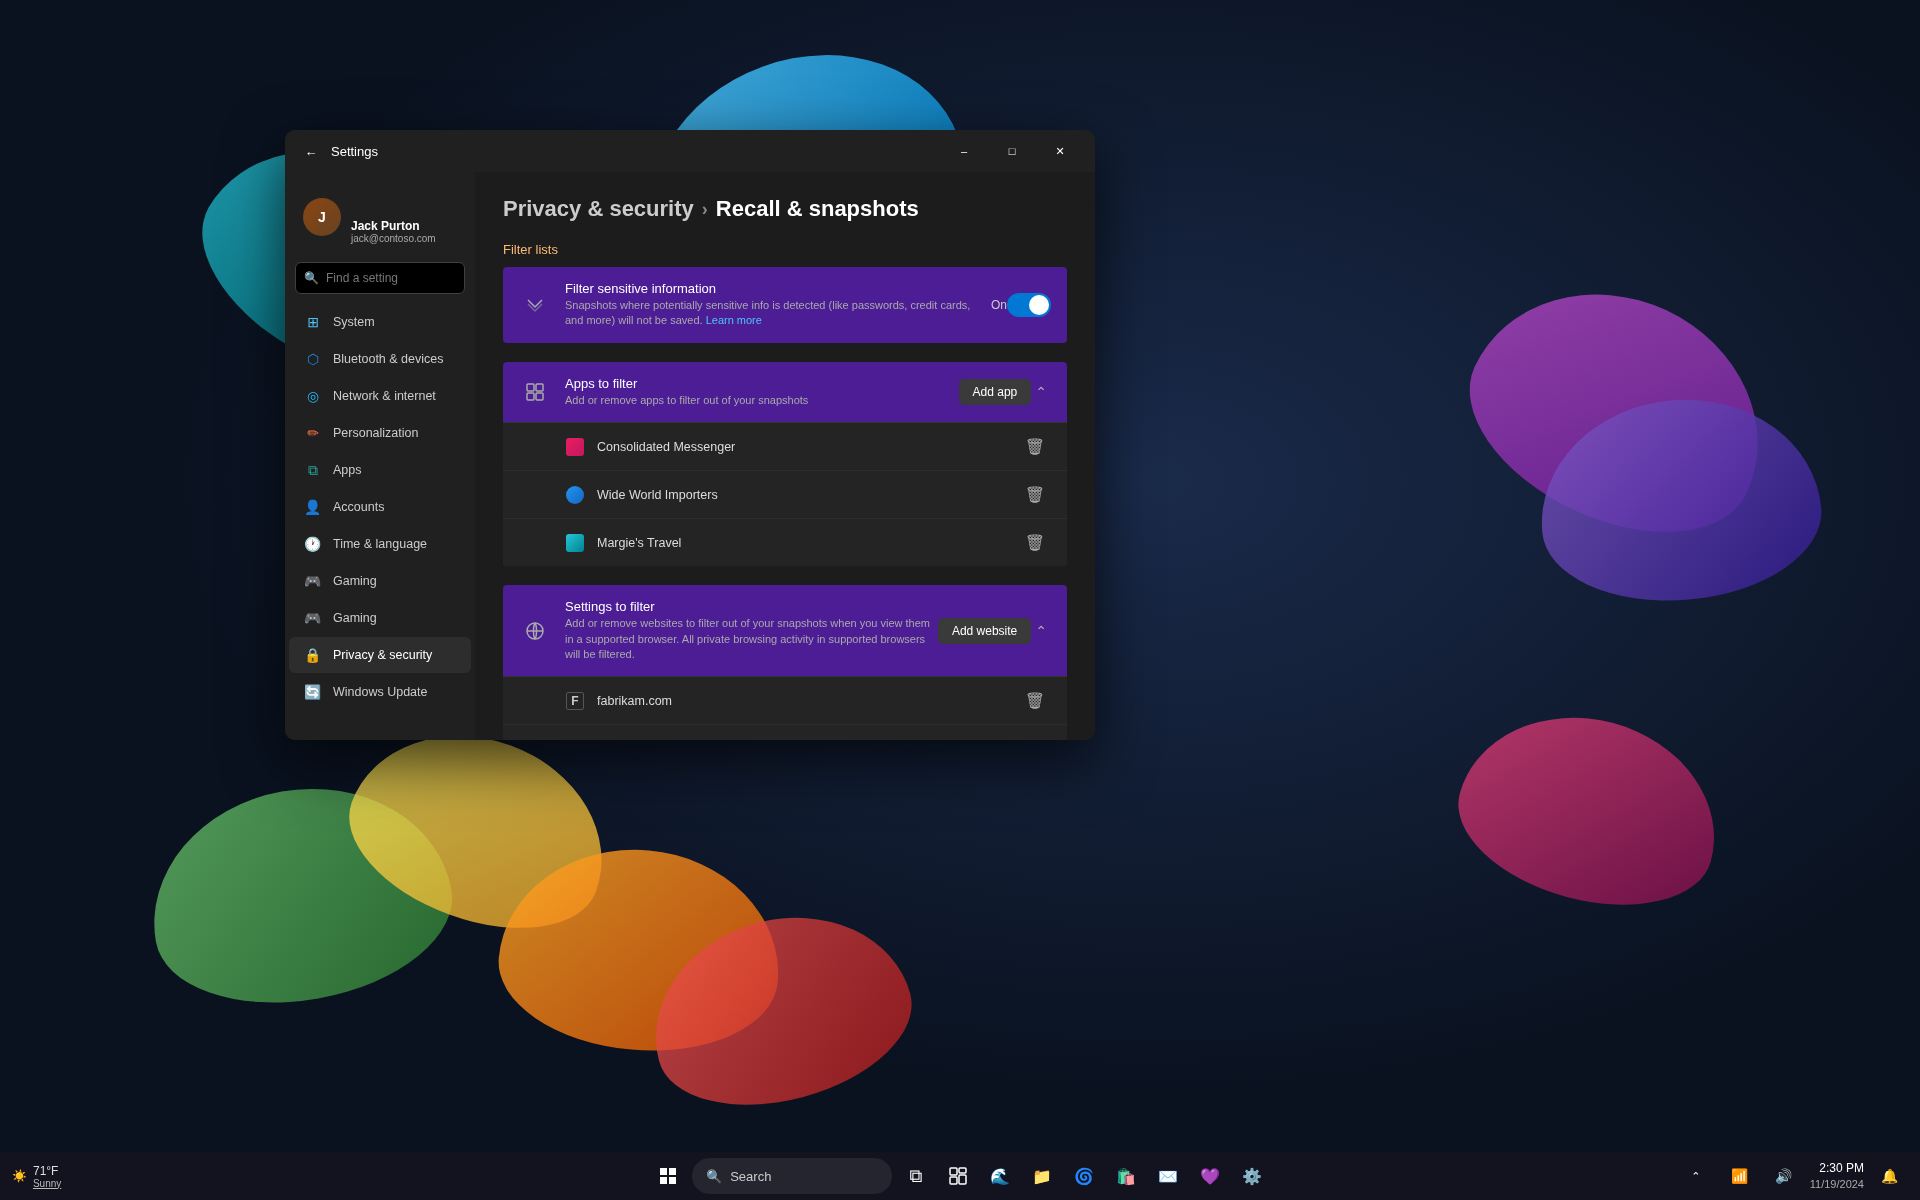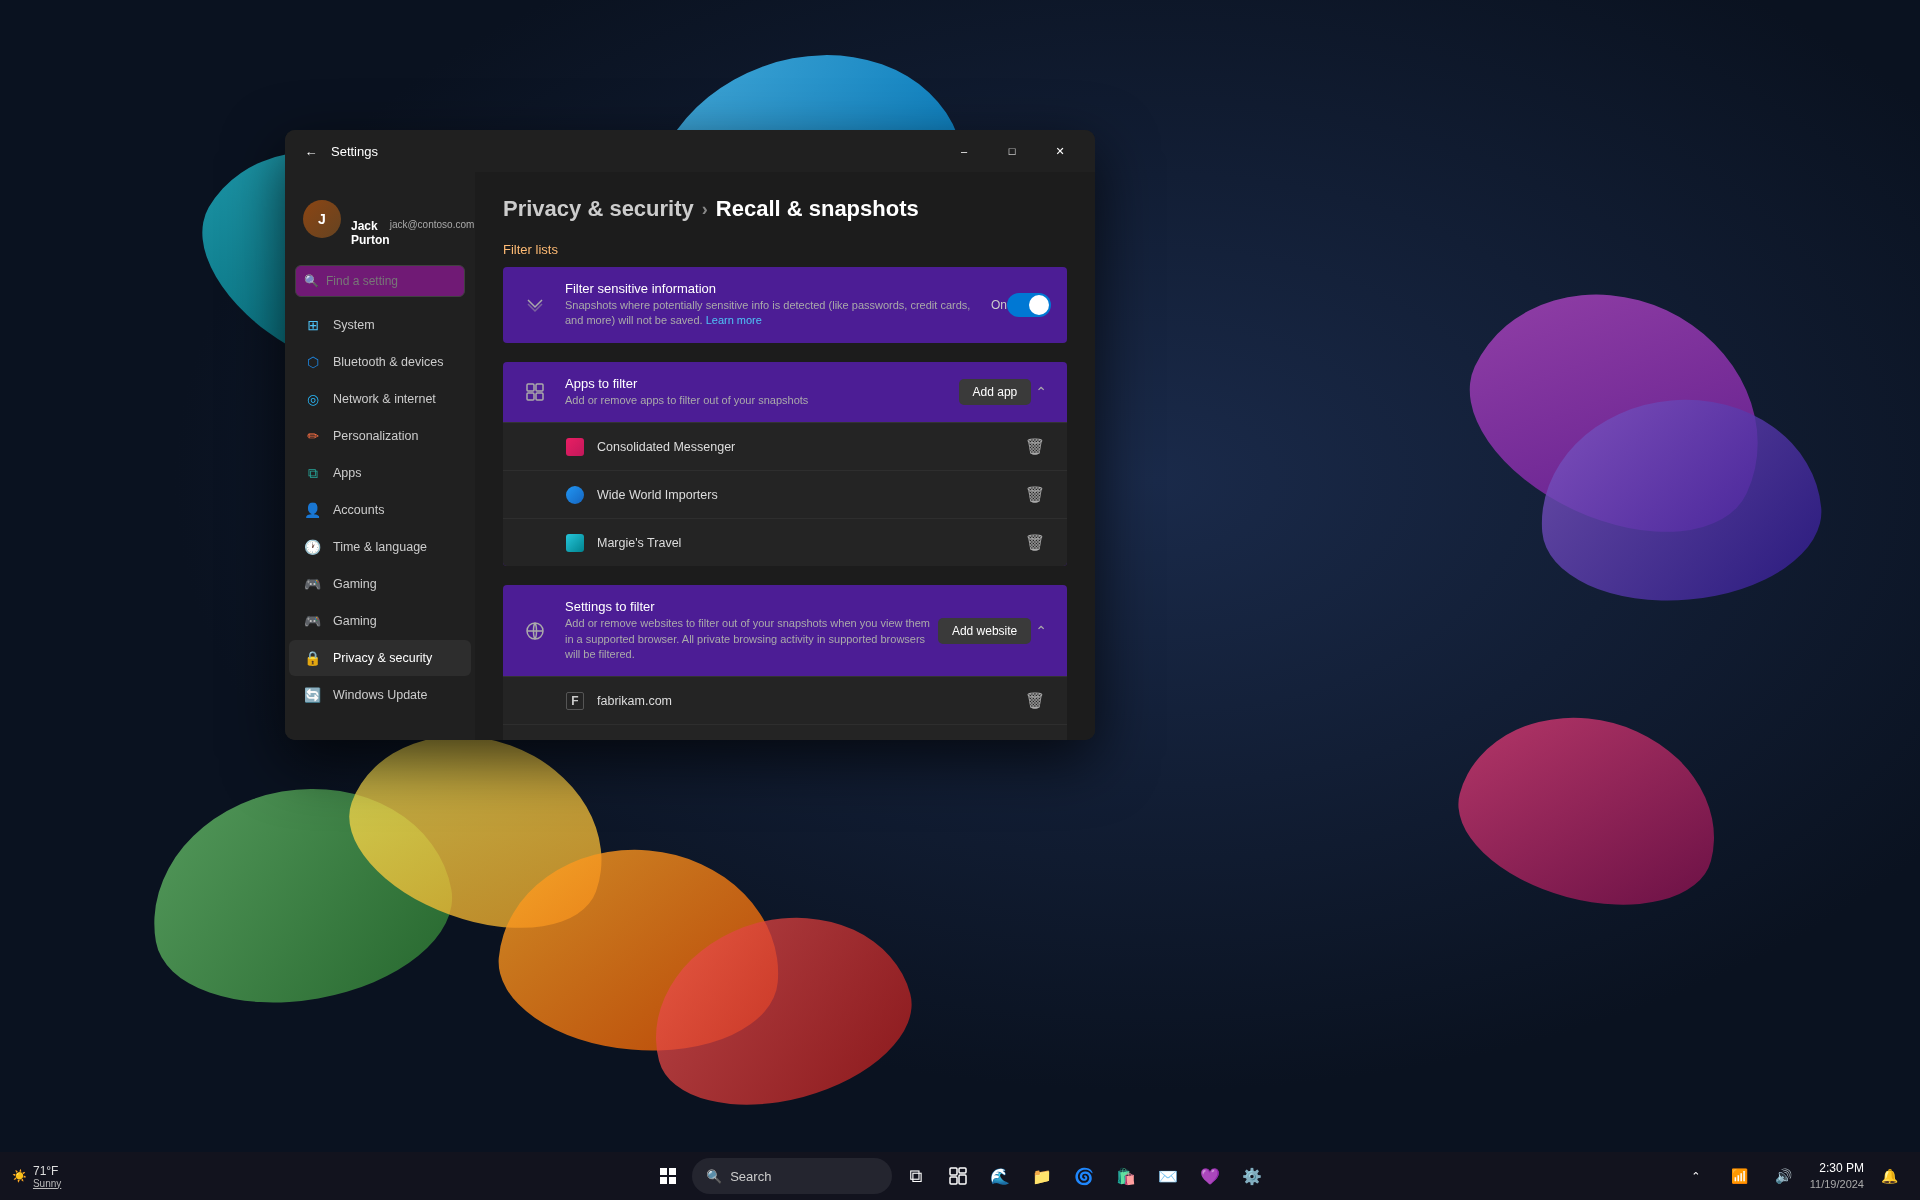--- a/index.html
+++ b/index.html
@@ -171,33 +171,33 @@
     .avatar {
       width: 38px; height: 38px;
       border-radius: 50%;
       background: linear-gradient(135deg, #8B4513, #654321);
       margin-right: 10px;
       flex-shrink: 0;
       overflow: hidden;
       display: flex; align-items: center; justify-content: center;
       font-size: 16px;
     }
-    .user-info { display: flex; flex-direction: row; margin-top: 29px; }
+    .user-info { display: flex; flex-direction: column; margin-top: 29px; }
     .user-name { font-size: 12px; color: #fff; font-weight: 600; }
     .user-email { font-size: 10px; color: #aaa; }
 
     
     .search-box {
       margin: 0 10px 10px;
       position: relative;
     }
     .search-input {
       width: 100%;
       height: 32px;
-      background: #701a75;
+      background: #000000;
       border: 1px solid #404040;
       border-radius: 6px;
       color: #ccc;
       font-size: 12px;
       padding: 0 10px 0 30px;
       outline: none;
     }
     .search-input::placeholder { color: #777; }
     .search-icon-wrap {
       position: absolute;

